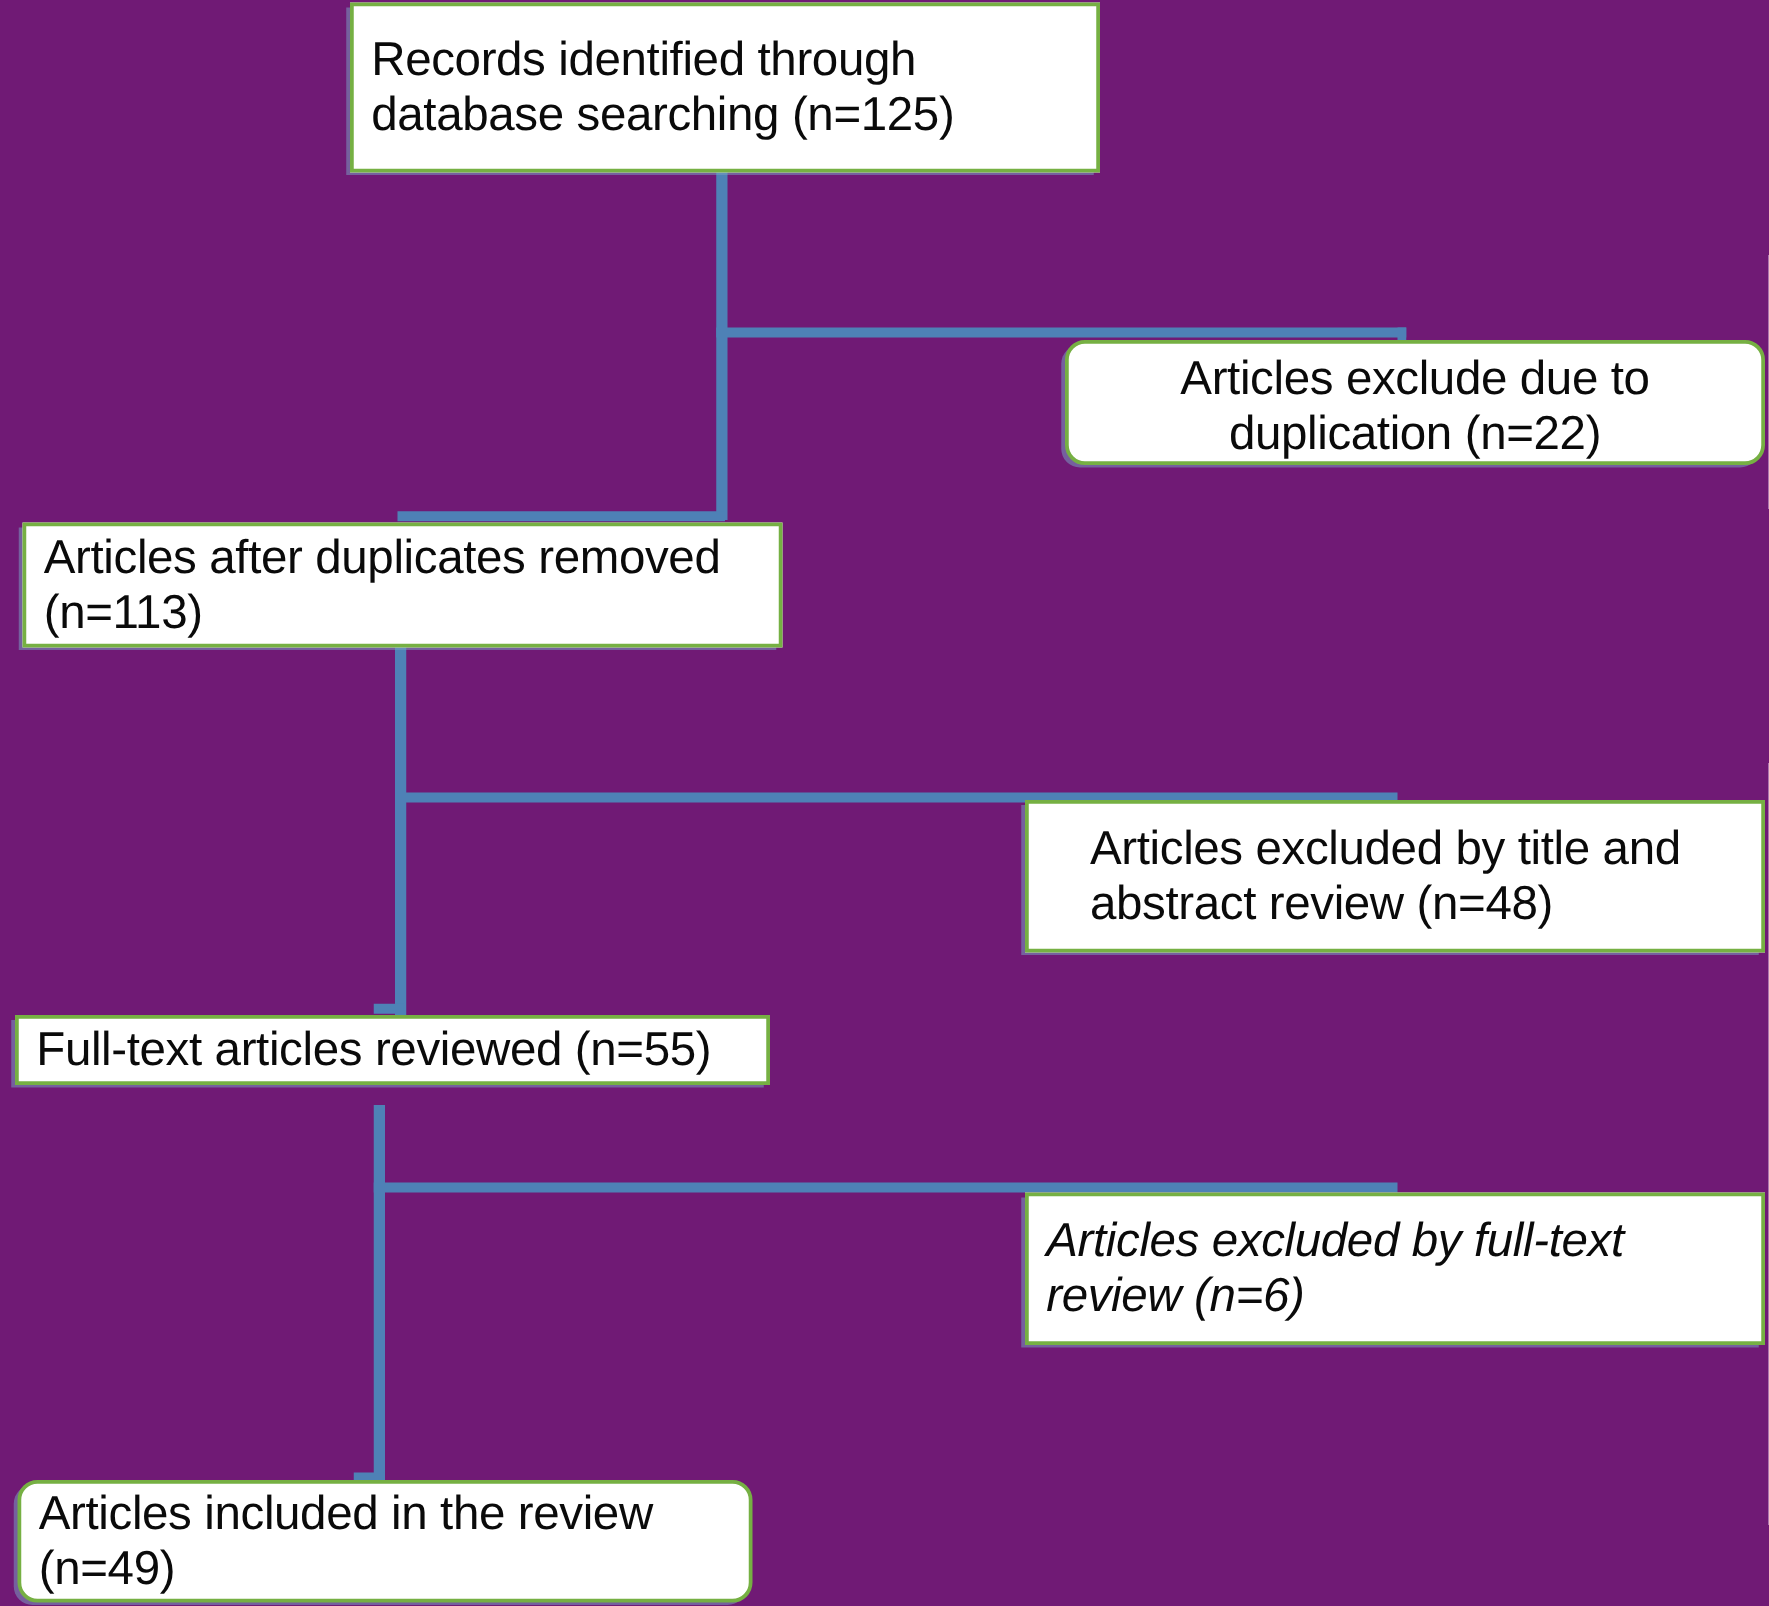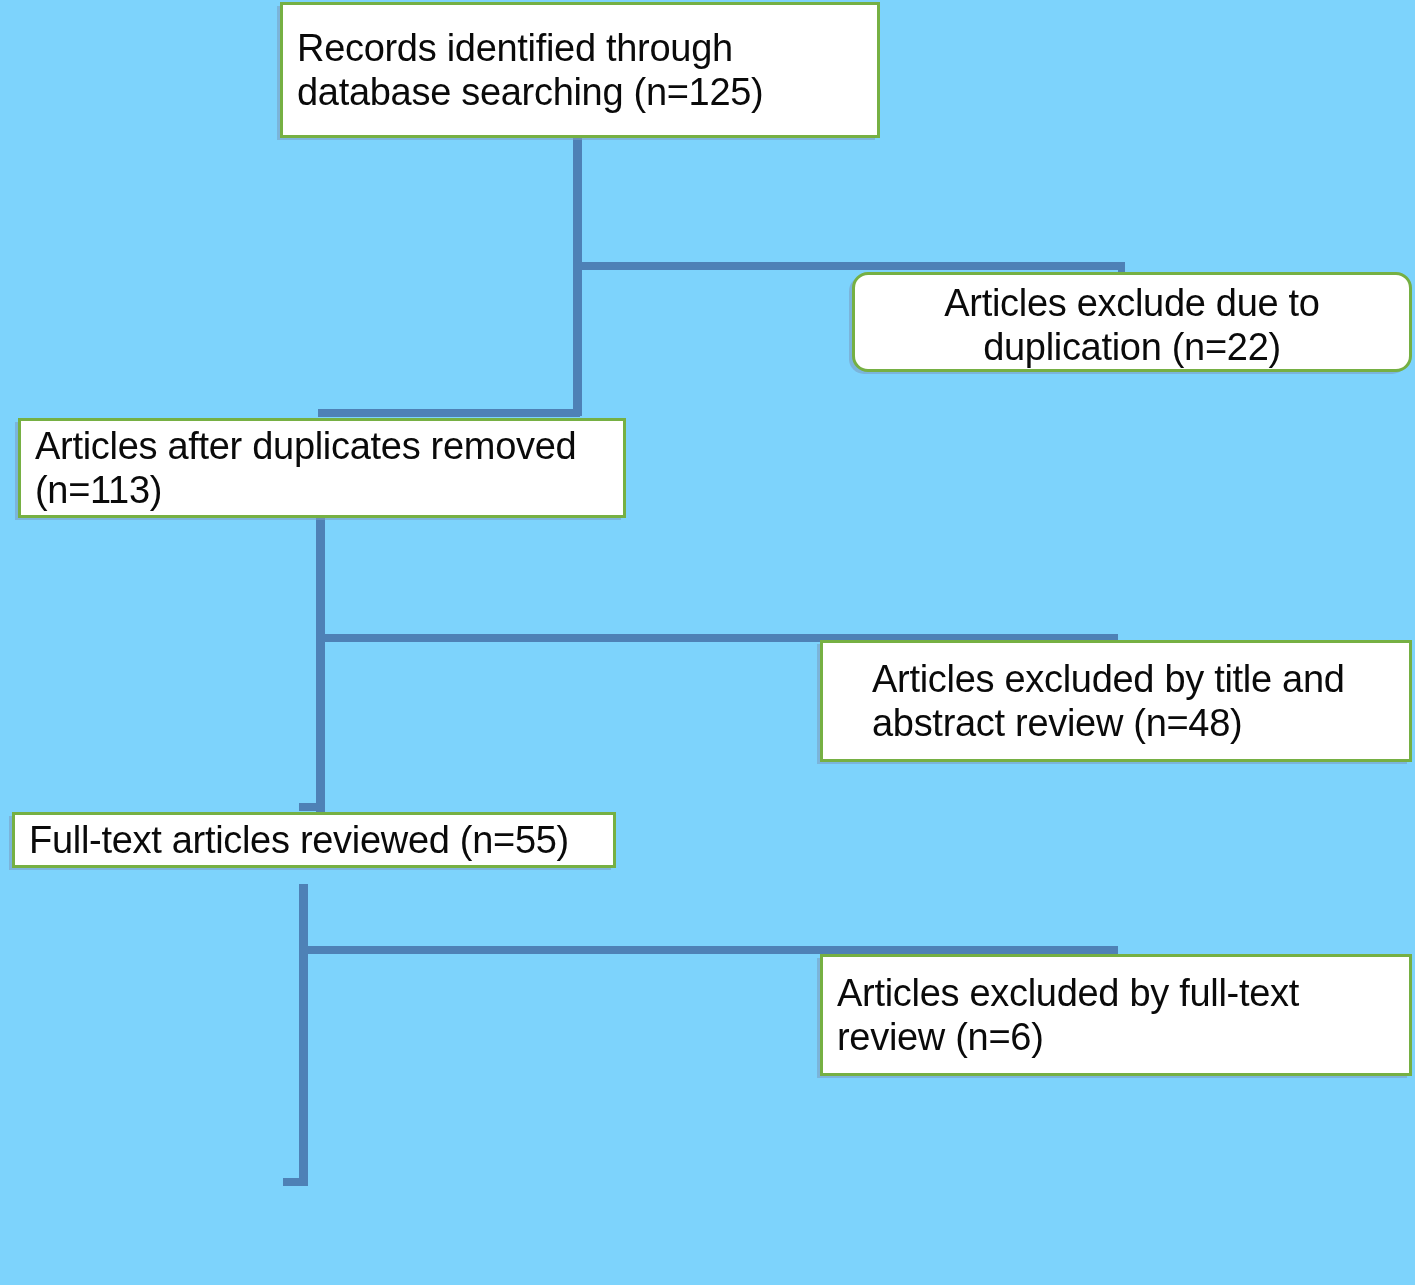--- a/index.html
+++ b/index.html
@@ -9,21 +9,21 @@
     background: #ffffff;
   }
   body {
     font-family: "Liberation Sans", sans-serif;
     color: #000000;
   }
   #diagram {
     position: relative;
     width: 1415px;
     height: 1285px;
-    background: #7dd3fc;
+    background: #701a75;
     overflow: hidden;
   }
 
   
   .node {
     position: absolute;
     box-sizing: border-box;
     background: #ffffff;
     border: 3px solid #76b043;
     display: flex;
@@ -96,18 +96,21 @@
   </div>
 
   <div class="node align-left" style="left:820px; top:640px; width:592px; height:122px;padding-left:35px;">
     <span class="node-text">Articles excluded by title and abstract review (n=48)</span>
   </div>
 
   <div class="node align-left" style="left:12px; top:812px; width:604px; height:56px;">
     <span class="node-text">Full-text articles reviewed (n=55)</span>
   </div>
 
-  <div class="node align-left" style="left:820px; top:954px; width:592px; height:122px;">
+  <div class="node align-left" style="left:820px; top:954px; width:592px; height:122px;font-style:italic;">
     <span class="node-text">Articles excluded by full-text review (n=6)</span>
   </div>
 
+  <div class="node rounded align-left" style="left:14px; top:1184px; width:588px; height:98px;">
+    <span class="node-text">Articles included in the review (n=49)</span>
+  </div>
 
 </div>
 
 </body></html>

